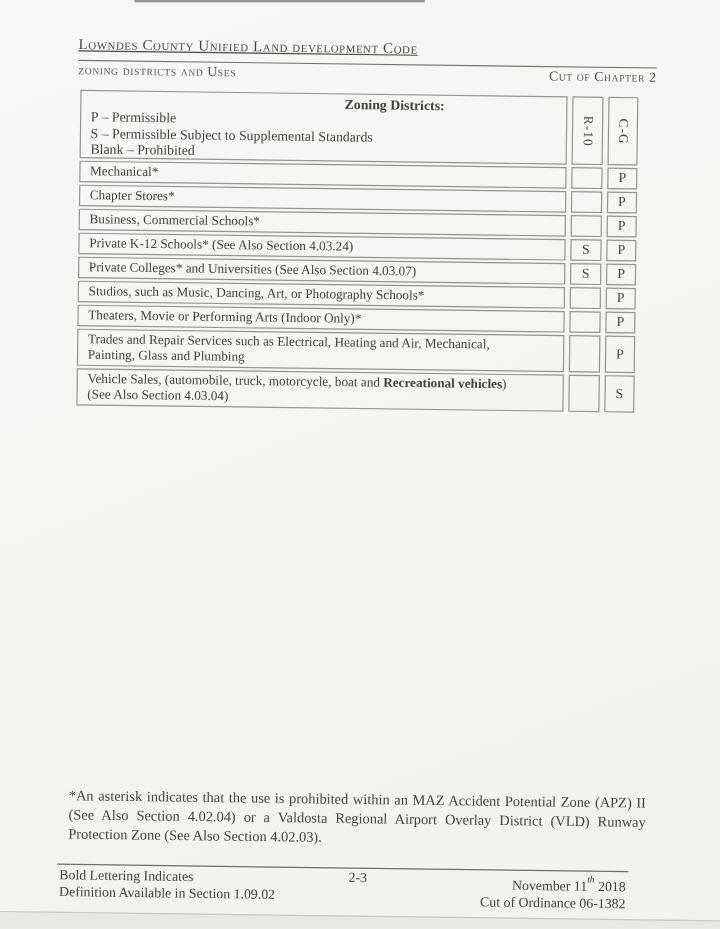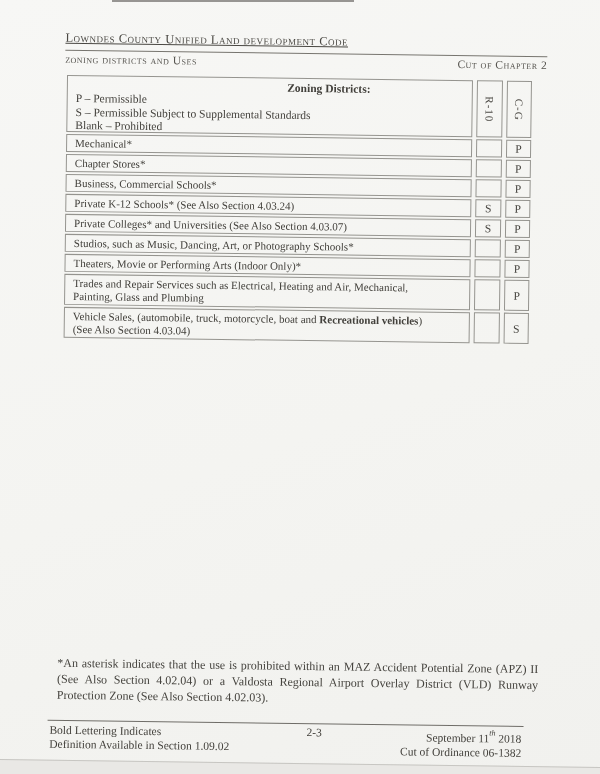--- a/index.html
+++ b/index.html
@@ -52,21 +52,21 @@
     position:absolute;top:654px;left:66px;width:481px;
     font-size:12px;line-height:16px;text-align:justify;color:#45433e;
   }
 
   
   .pagefooter{
     position:absolute;top:719px;left:57px;width:476px;height:34px;
     border-top:1px solid #6f6d68;
   }
   .f-left{position:absolute;left:2px;top:2px;font-size:11.5px;line-height:14px;}
-  .f-center{position:absolute;left:259px;top:2px;font-size:11.5px;}
+  .f-center{position:absolute;left:243px;top:2px;font-size:11.5px;}
   .f-right{position:absolute;right:2px;top:2px;font-size:11.5px;line-height:14px;text-align:right;}
   .f-right sup{font-size:8px;position:relative;top:-2px;font-style:italic;}
 
   
   .paper-edge{
     position:absolute;top:759px;left:-20px;width:680px;height:40px;
     background:#e9e8e5;border-top:1px solid #c7c6c2;
   }
 </style>
 </head>
@@ -162,20 +162,20 @@
 
     <div class="footnote">*An asterisk indicates that the use is prohibited within an MAZ Accident Potential Zone (APZ) II (See Also Section 4.02.04) or a Valdosta Regional Airport Overlay District (VLD) Runway Protection Zone (See Also Section 4.02.03).</div>
 
     <div class="pagefooter">
       <div class="f-left">
         <div>Bold Lettering Indicates</div>
         <div>Definition Available in Section 1.09.02</div>
       </div>
       <div class="f-center">2-3</div>
       <div class="f-right">
-        <div><span>September 11</span><sup>th</sup><span> 2018</span></div>
+        <div><span>November 11</span><sup>th</sup><span> 2018</span></div>
         <div>Cut of Ordinance 06-1382</div>
       </div>
     </div>
 
     <div class="paper-edge"></div>
   </div>
 </div>
 
 </body></html>

